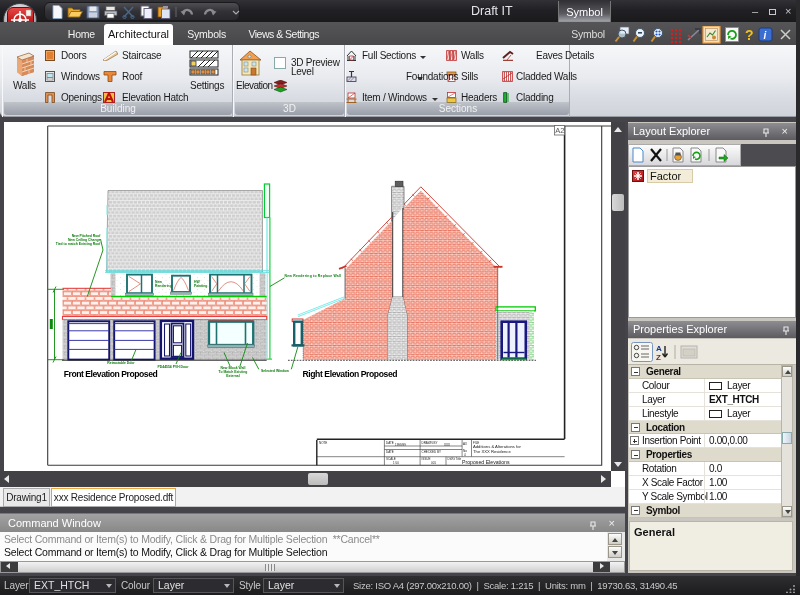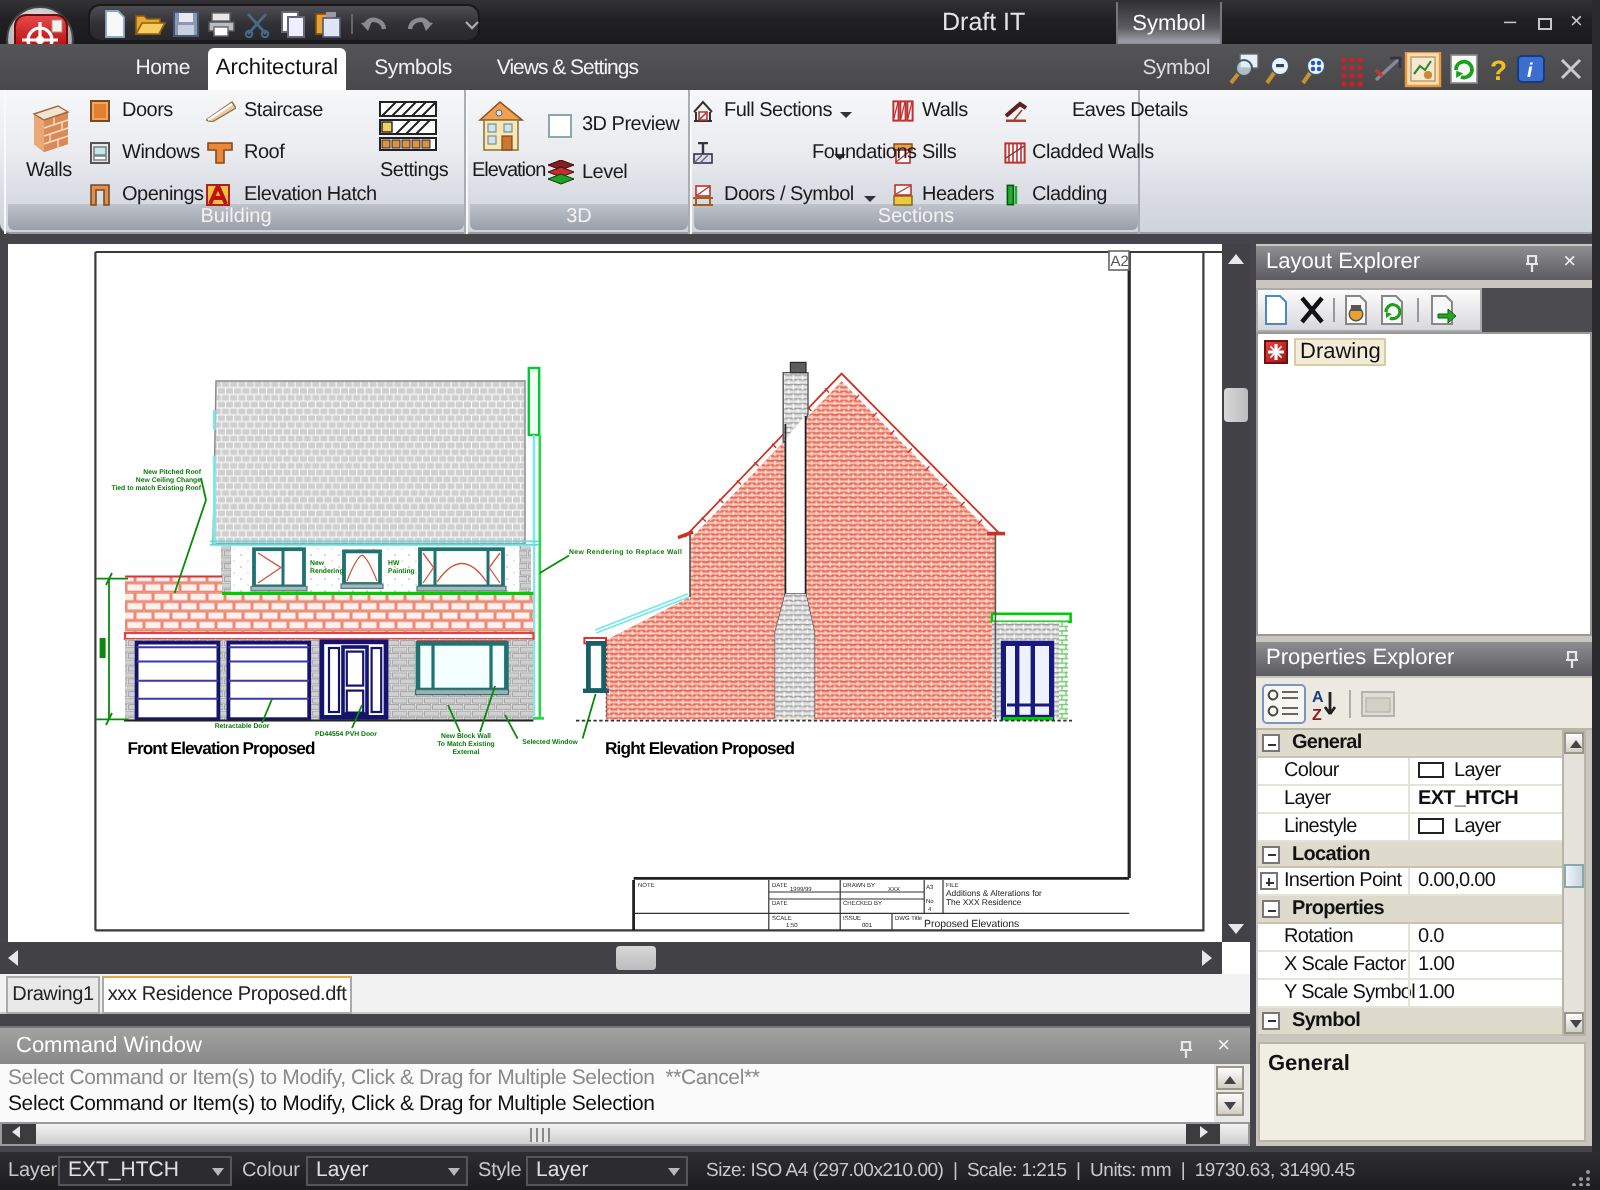--- a/index.html
+++ b/index.html
@@ -269,42 +269,42 @@
   <div class="rtext" style="left:236px;top:80px;letter-spacing:-0.5px;">Elevation</div>
   <svg class="ric" style="left:274px;top:57px;" width="12" height="12">
       <rect x="0.5" y="0.5" width="11" height="11" fill="#fff" stroke="#8aa"></rect>
     </svg>
   <div class="rtext" style="left:291px;top:57px;">3D Preview</div>
   <svg class="ric" style="left:274px;top:80px;" width="13" height="14" viewBox="0 0 13 14">
     <path d="M6.5,0 L13,2.5 L6.5,5 L0,2.5 Z" fill="#802020" stroke="#400808" stroke-width="0.5"></path>
     <path d="M6.5,3.5 L13,6 L6.5,8.5 L0,6 Z" fill="#c03030" stroke="#400808" stroke-width="0.5"></path>
     <path d="M6.5,7 L13,9.5 L6.5,12 L0,9.5 Z" fill="#20a020" stroke="#083808" stroke-width="0.5"></path>
   </svg>
-  <div class="rtext" style="left:291px;top:81px;text-align:center;">Level</div>
+  <div class="rtext" style="left:291px;top:66px;text-align:center;">Level</div>
 
   <svg class="ric" style="left:346px;top:50px;" width="11" height="11">
       <path d="M1,6 L5.5,1 L10,6 M2,6 L2,10 M9,6 L9,10 M1,10.5 L10,10.5" stroke="#333" stroke-width="1" fill="none"></path>
       <path d="M3.5,6 L7.5,6 L7.5,10 L3.5,10 Z" fill="#fff" stroke="#c03030" stroke-width="0.8"></path>
       <path d="M3.5,10 L7.5,6" stroke="#c03030" stroke-width="0.8"></path>
     </svg>
   <div class="rtext" style="left:362px;top:50px;">Full Sections</div>
     <div class="rarr" style="left:420px;top:56px;"></div>
   <svg class="ric" style="left:346px;top:71px;" width="11" height="11">
       <path d="M3,0.5 L8,0.5 M5.5,0.5 L5.5,6" stroke="#334" stroke-width="1.2" fill="none"></path>
       <rect x="1" y="6" width="9" height="4.5" fill="#dde" stroke="#334" stroke-width="0.8"></rect>
       <path d="M1,10.5 L5,6.5 M4,10.5 L8,6.5" stroke="#667" stroke-width="0.7"></path>
     </svg>
   <div class="rtext" style="left:362px;top:71px;margin-left:44px;">Foundations</div>
     <div class="rarr" style="left:417px;top:77px;"></div>
   <svg class="ric" style="left:346px;top:92px;" width="11" height="11">
       <rect x="2" y="1" width="7" height="5" fill="#fff" stroke="#c03030" stroke-width="0.8"></rect>
       <path d="M2,6 L9,1" stroke="#c03030" stroke-width="0.7"></path>
       <path d="M0.5,7 L10.5,7 M2,7 L2,10.5 M9,7 L9,10.5 M0.5,10.5 L10.5,10.5" stroke="#a06020" stroke-width="1" fill="none"></path>
     </svg>
-  <div class="rtext" style="left:362px;top:92px;">Doors / Symbol</div>
+  <div class="rtext" style="left:362px;top:92px;">Item / Windows</div>
     <div class="rarr" style="left:432px;top:98px;"></div>
   <svg class="ric" style="left:446px;top:50px;" width="11" height="11">
       <g stroke="#c03030" stroke-width="1">
         <rect x="0.7" y="0.7" width="2.6" height="9.6" fill="#fff"></rect>
         <rect x="4.2" y="0.7" width="2.6" height="9.6" fill="#fff"></rect>
         <rect x="7.7" y="0.7" width="2.6" height="9.6" fill="#fff"></rect>
       </g>
       <path d="M1,9 L3,1 M4.5,9 L6.5,1 M8,9 L10,1" stroke="#c03030" stroke-width="0.6"></path>
     </svg>
   <div class="rtext" style="left:461px;top:50px;">Walls</div>
@@ -627,21 +627,21 @@
           <path d="M85,1 h7 l3,3 v11 h-10 Z" fill="#f8f8f8" stroke="#888"></path>
           <path d="M88,10 h5 v-2.5 l4,3.5 -4,3.5 v-2.5 h-5 Z" fill="#20a820" stroke="#0a600a" stroke-width="0.5"></path>
         </g>
     </svg>
     <div class="abs" style="left:0;top:44px;width:168px;height:152px;background:#fff;border:1px solid #999;"></div>
     <div class="abs" style="left:4px;top:48px;width:12px;height:12px;background:linear-gradient(135deg,#e84040,#a81414);border:1px solid #701010;"></div>
     <svg class="abs" style="left:5px;top:49px;" width="10" height="10" viewBox="0 0 10 10">
         <path d="M5,1 V9 M1,5 H9" stroke="#fff" stroke-width="1.6"></path>
         <path d="M2.2,2.2 L7.8,7.8 M7.8,2.2 L2.2,7.8" stroke="#fff" stroke-width="0.8"></path>
       </svg>
-    <div class="abs" style="left:19px;top:47px;width:46px;height:14px;background:#f2ecd8;border:1px solid #d8cca8;color:#111;font-size:11px;line-height:13px;padding-left:2px;">Drawing</div>
+    <div class="abs" style="left:19px;top:47px;width:46px;height:14px;background:#f2ecd8;border:1px solid #d8cca8;color:#111;font-size:11px;line-height:13px;padding-left:2px;">Factor</div>
 
     <div class="abs" style="left:0;top:199px;width:188px;height:17px;background:linear-gradient(#8e8e92,#5c5c60);color:#fff;font-size:11px;line-height:16px;padding-left:5px;">Properties Explorer
       <span style="position:absolute;right:26px;top:3px;"><svg width="8" height="10" viewBox="0 0 8 10">
             <path d="M2,1 h4 v4 h-4 Z M1,5 h6 M4,5 v4" stroke="#e8e8e8" stroke-width="1.1" fill="none"></path>
           </svg></span>
       <span style="position:absolute;right:8px;top:0px;font-size:11px;color:#f0f0f0;">×</span></div>
     <div class="abs" style="left:0;top:217px;width:168px;height:26px;background:#ece9e0;border-bottom:1px solid #b8b4a8;"></div>
     <svg class="abs" style="left:3px;top:220px;" width="90" height="20" viewBox="0 0 90 20">
       <rect x="0.5" y="0.5" width="21" height="19" fill="#f8f6f0" stroke="#7a96c0" rx="2"></rect>
       <g fill="none" stroke="#444" stroke-width="1">

